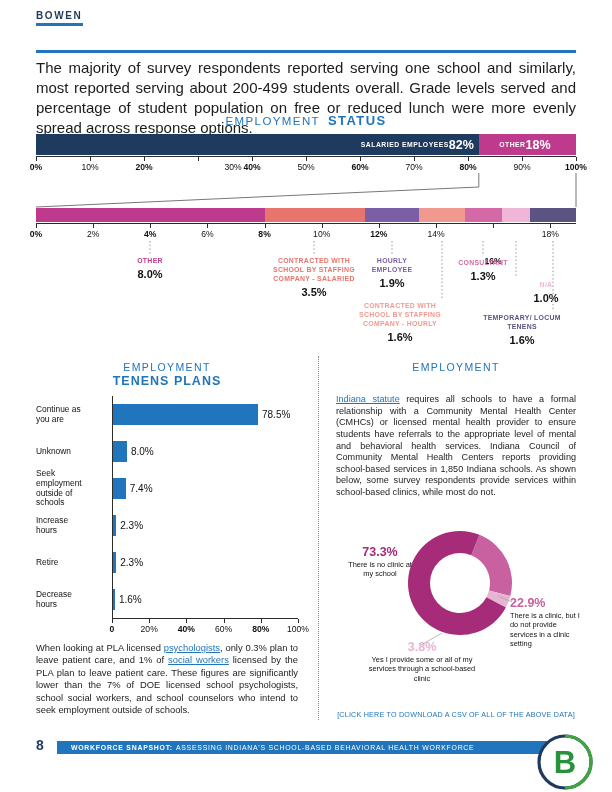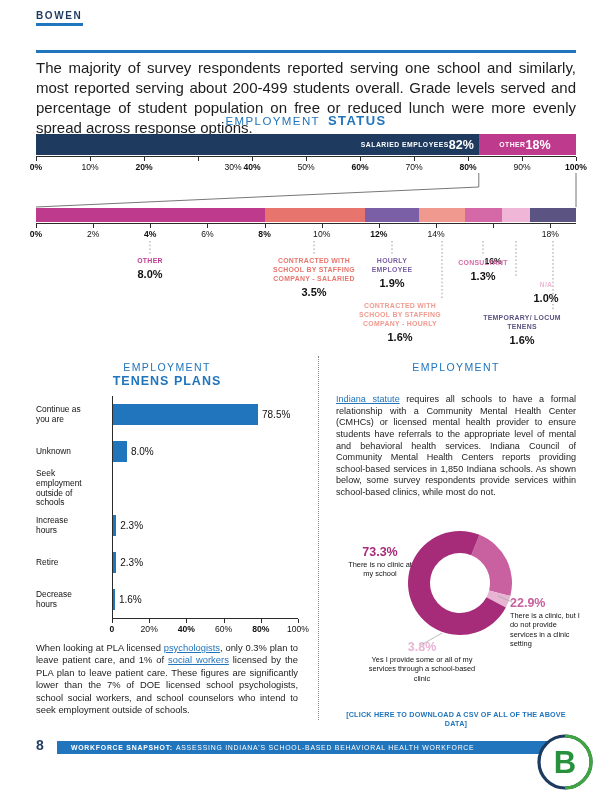--- a/index.html
+++ b/index.html
@@ -33,21 +33,21 @@
   .fp-track{flex:1;display:flex;align-items:center;height:21px}
   .fp-bar{height:100%}
   .fp-val{margin-left:4px;font-size:10px;color:#111;white-space:nowrap}
   .vline{width:1px;background:#2b2b2b}
   .note{font-size:9.4px;line-height:1.32;text-align:justify;color:#1c1c1c}
   .inlink{color:#2175BC;text-decoration:underline;cursor:pointer}
   .donut-label .donut-pct{font-size:12.5px;font-weight:bold}
   .donut-cap{font-size:7.4px;line-height:1.28;color:#111;font-weight:400;margin-top:1px}
   .donut-label{text-align:left}
   .donut-label.center{text-align:center}
-  .csv-link{font-size:7.2px;font-weight:bold;color:#2175BC;text-align:center;letter-spacing:.2px;cursor:pointer}
+  .csv-link{font-size:7.2px;font-weight:normal;color:#2175BC;text-align:center;letter-spacing:.2px;cursor:pointer}
   .page-num{font-size:14px;font-weight:bold;color:#1E3A5F}
   .footer-bar{background:#2175BC;display:flex;align-items:center;padding-left:14px}
   .footer-bar span{color:#fff;font-size:6.9px;letter-spacing:.75px;white-space:nowrap}
   .footer-bar .fb-b{font-weight:bold;margin-right:3px}
   svg.overlay{pointer-events:none}
 </style>
 </head>
 <body>
 
 <div class="page">
@@ -173,20 +173,24 @@
       </div>
       <div class="fp-row">
         <div class="fp-cat">Unknown</div>
         <div class="fp-track">
           <div class="fp-bar" style="width: 8%; background: rgb(33, 117, 188);"></div>
           <span class="fp-val">8.0%</span>
         </div>
       </div>
       <div class="fp-row">
         <div class="fp-cat">Seek employment outside of schools</div>
+        <div class="fp-track">
+          <div class="fp-bar" style="width: 7.4%; background: rgb(33, 117, 188);"></div>
+          <span class="fp-val">7.4%</span>
+        </div>
       </div>
       <div class="fp-row">
         <div class="fp-cat">Increase hours</div>
         <div class="fp-track">
           <div class="fp-bar" style="width: 2.3%; background: rgb(33, 117, 188);"></div>
           <span class="fp-val">2.3%</span>
         </div>
       </div>
       <div class="fp-row">
         <div class="fp-cat">Retire</div>

